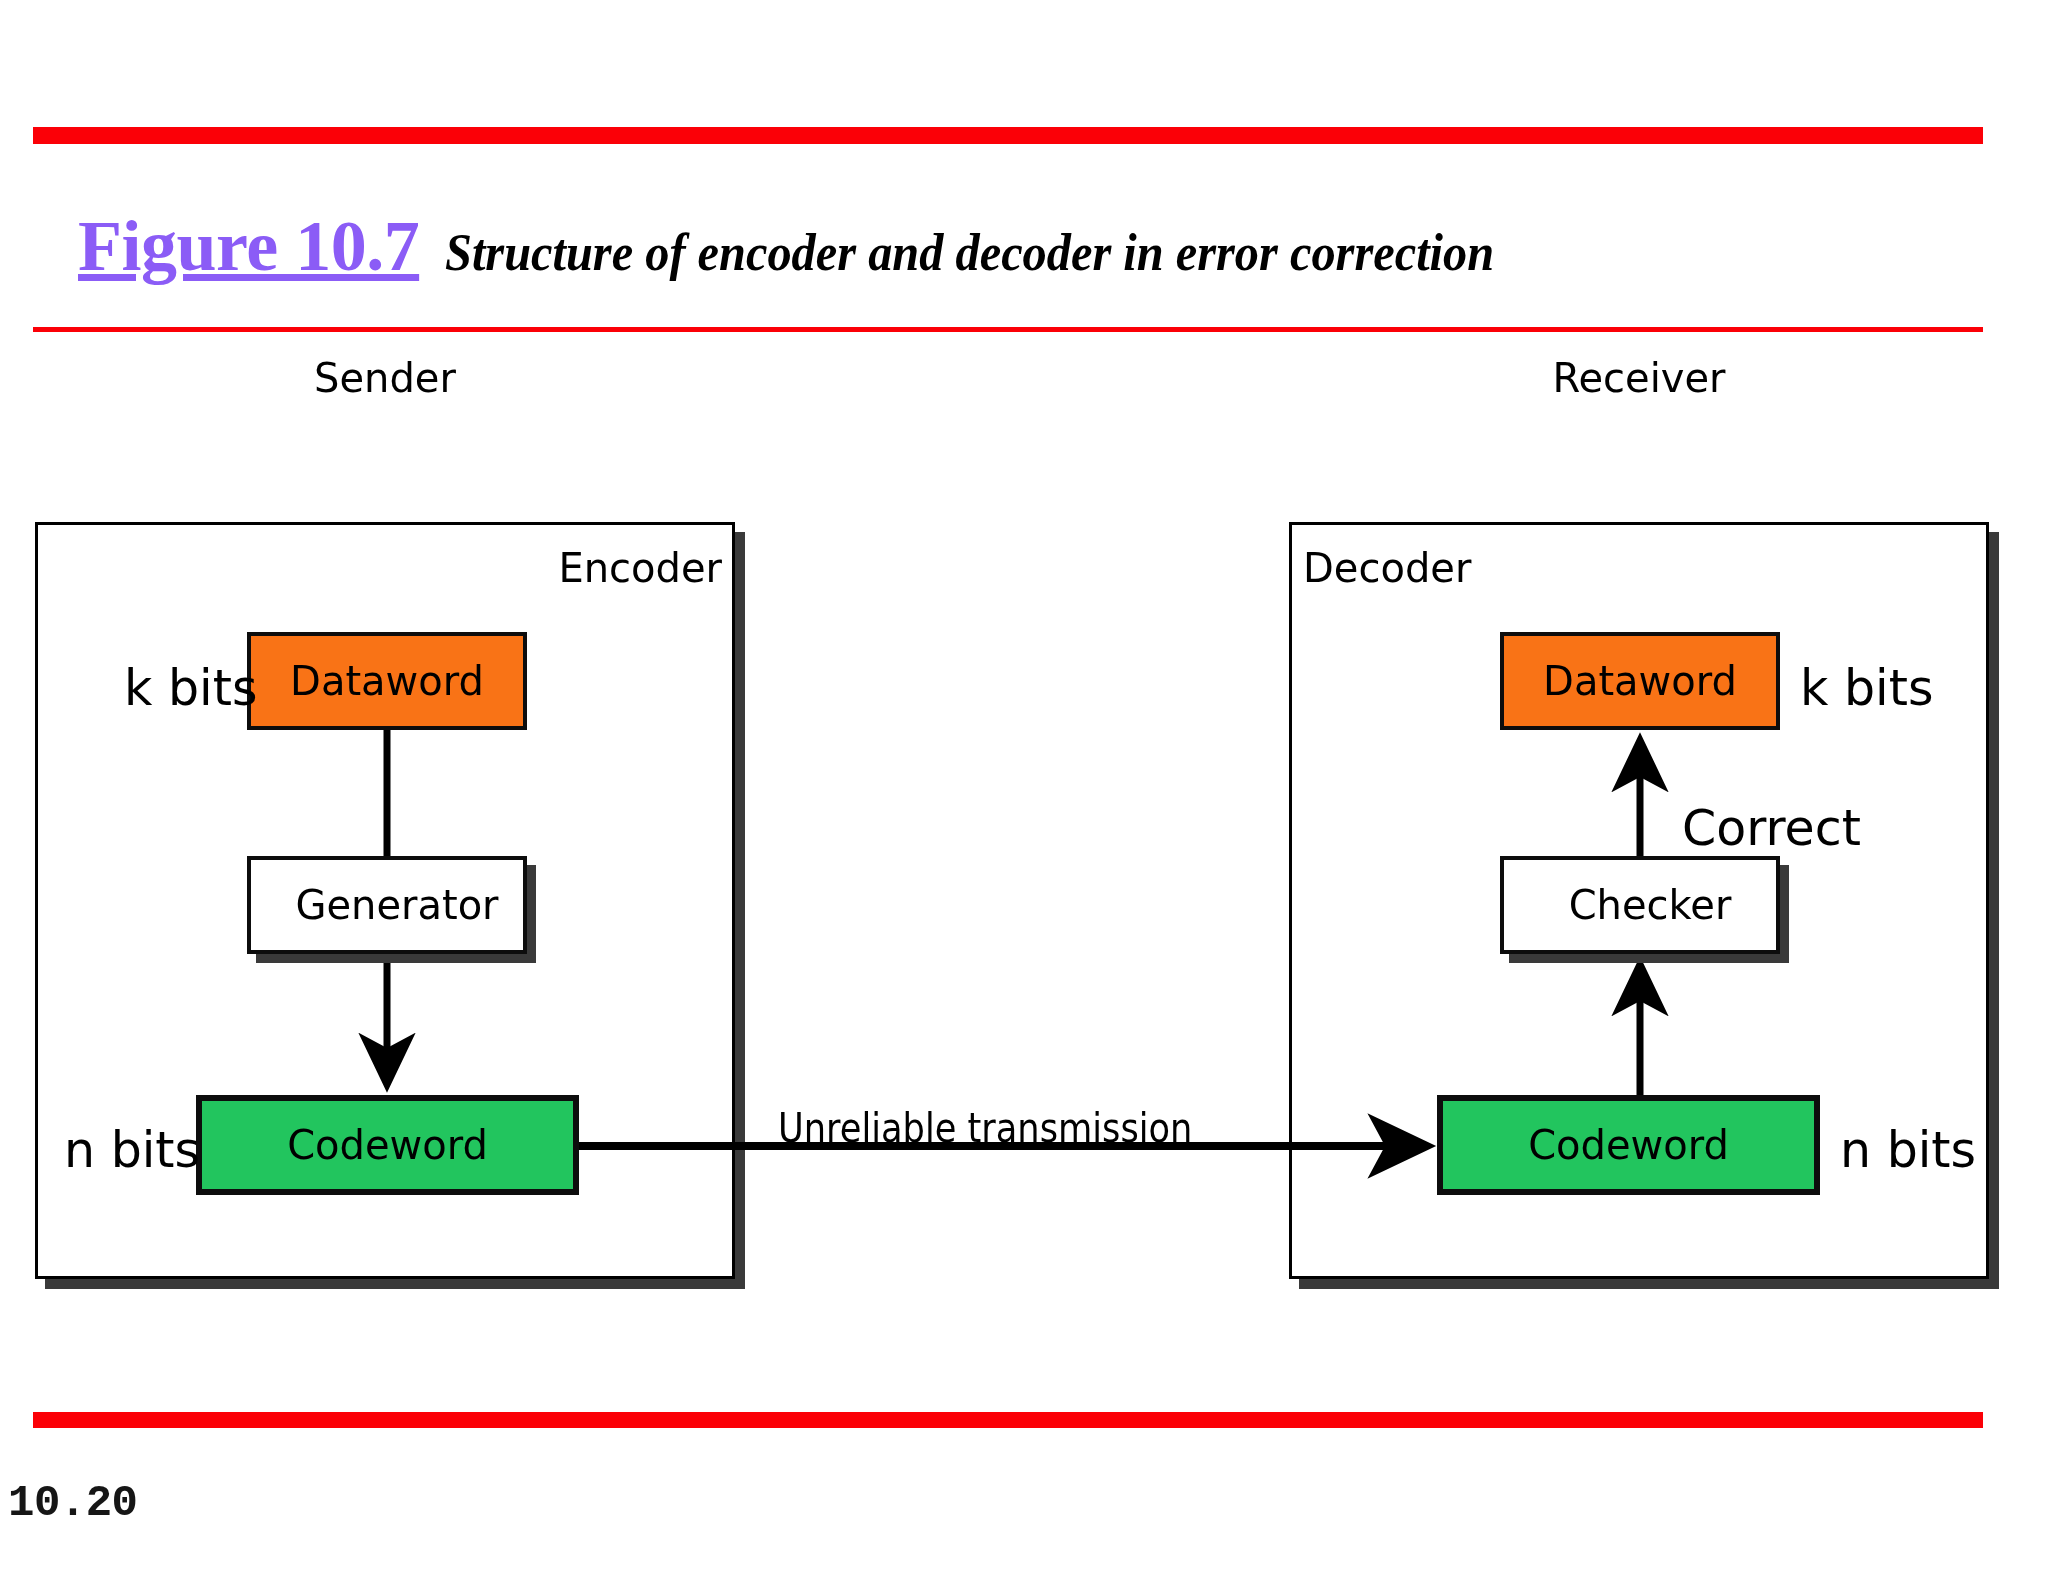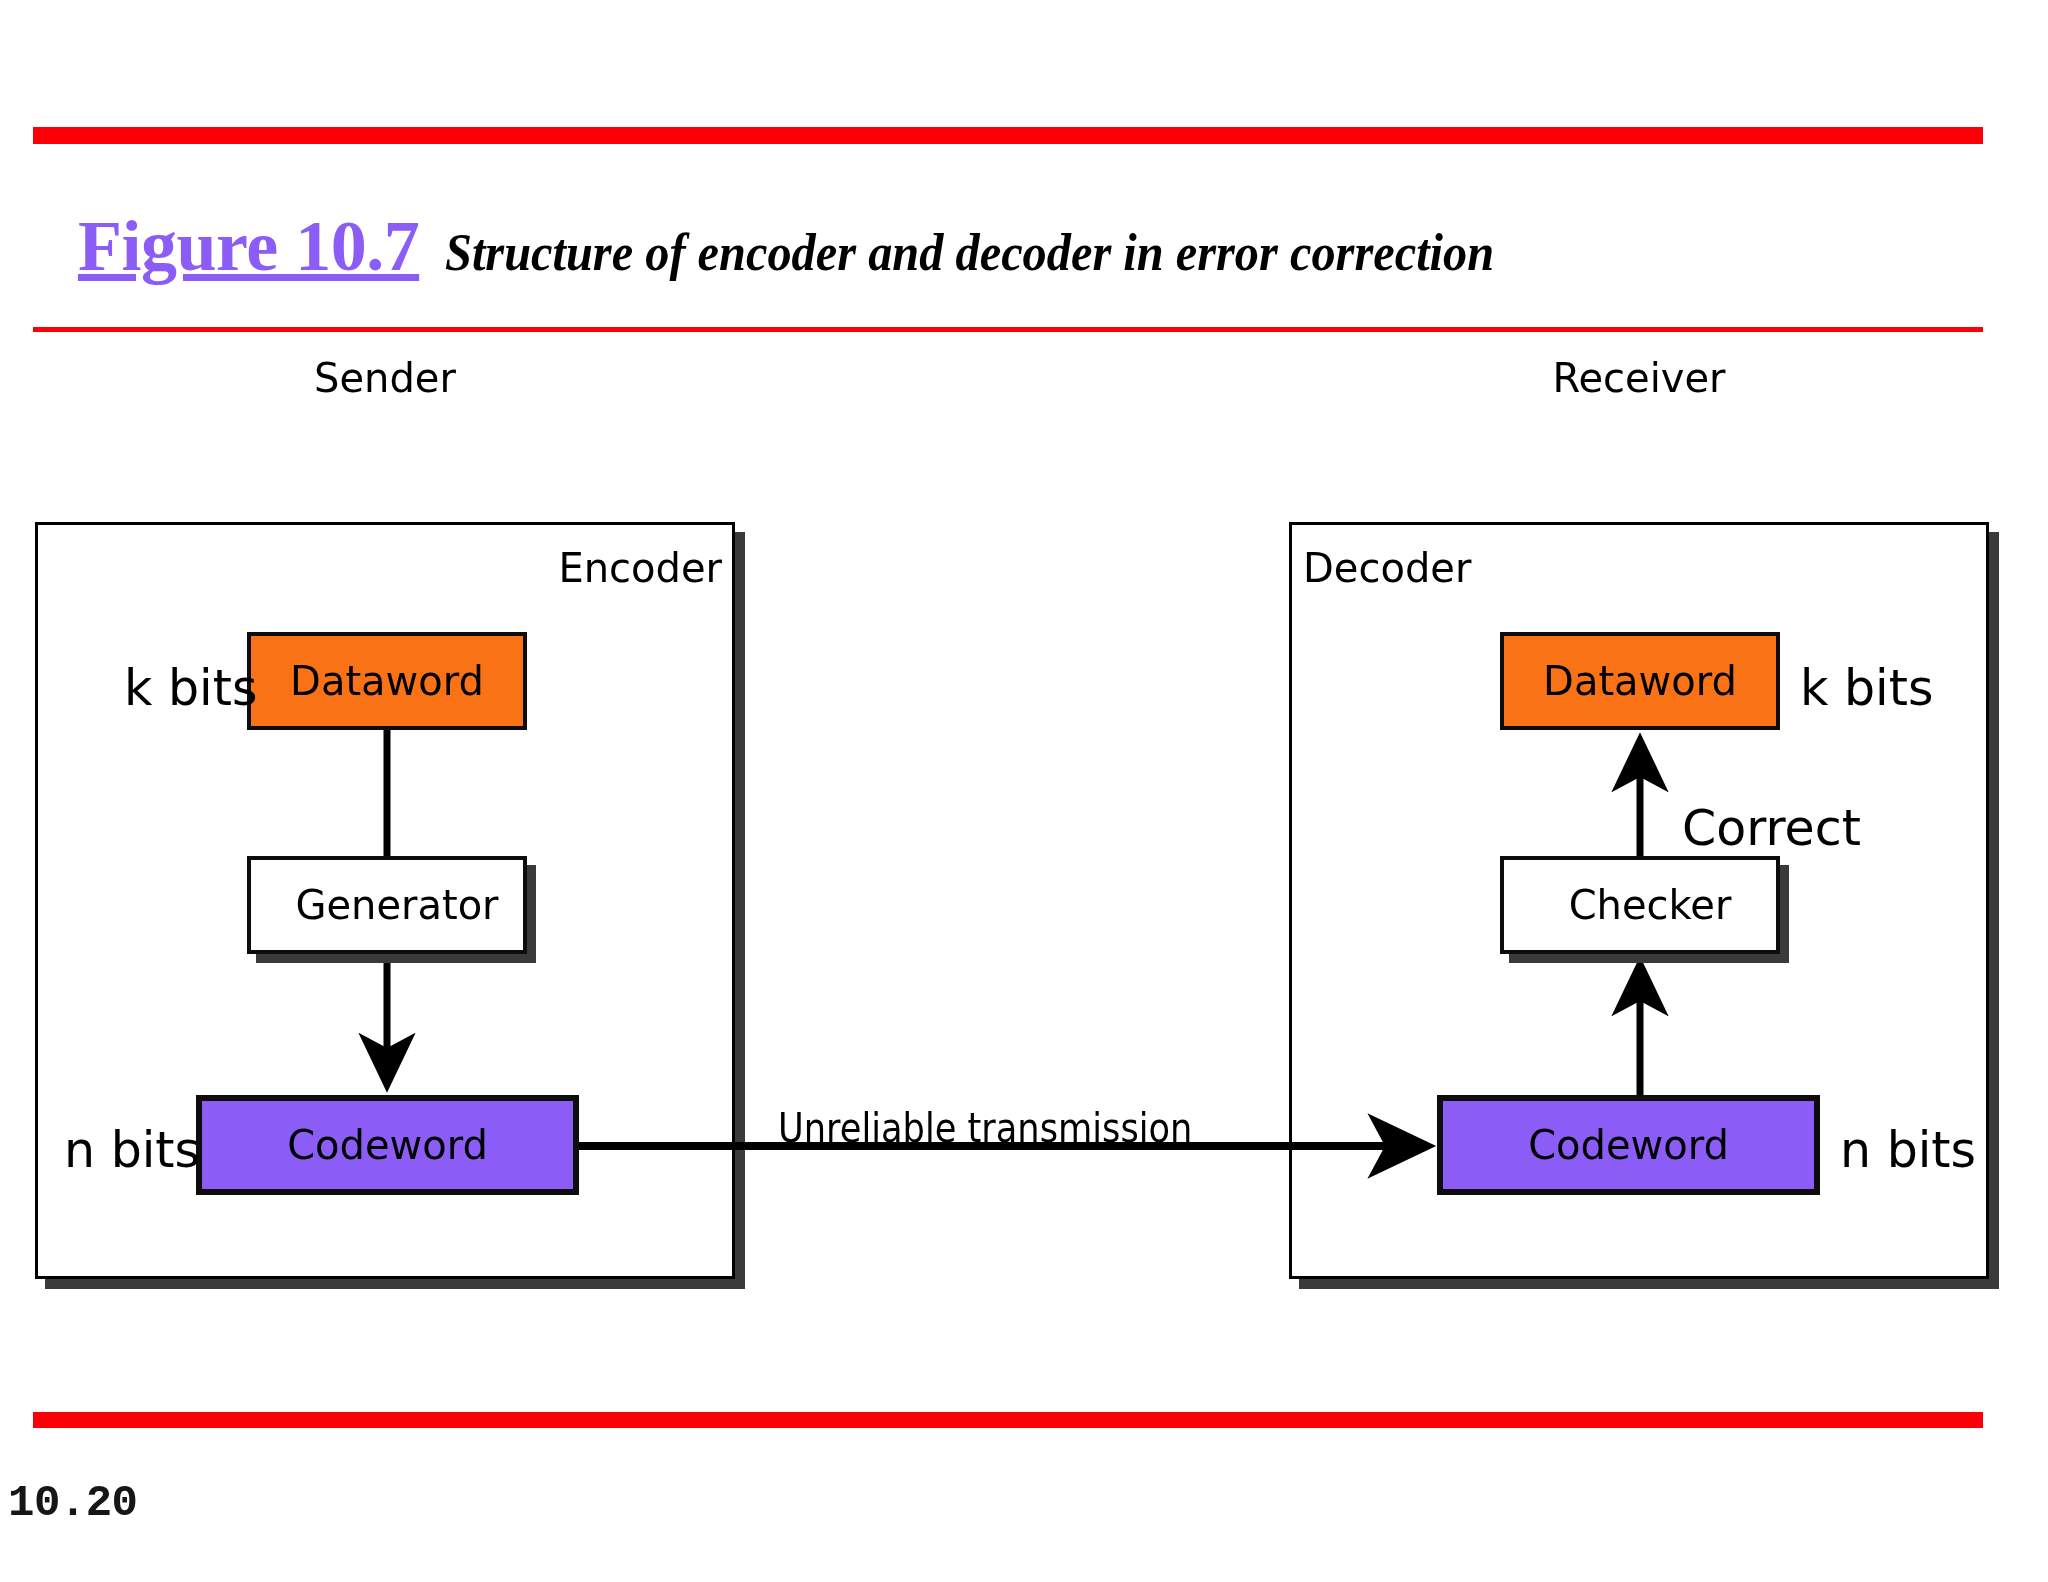--- a/index.html
+++ b/index.html
@@ -117,21 +117,21 @@
     align-items: center;
     justify-content: center;
     font-family: "DejaVu Sans", sans-serif;
     font-size: 40px;
     color: #000;
     background: #ffffff;
     border: 4px solid #0d0d0d;
     white-space: nowrap;
   }
   .node.data   { background: #f97316; }
-  .node.code   { background: #8b5cf6; border-width: 6px; }
+  .node.code   { background: #22c55e; border-width: 6px; }
   .node.proc   { background: #ffffff; box-shadow: 9px 9px 0 0 #3a3a3a; padding-left: 20px; }
 
   #dw-left  { left: 247px;  top: 632px;  width: 280px; height: 98px; }
   #gen-left { left: 247px;  top: 856px;  width: 280px; height: 98px; }
   #cw-left  { left: 196px;  top: 1095px; width: 383px; height: 100px; }
 
   #dw-right  { left: 1500px; top: 632px;  width: 280px; height: 98px; }
   #chk-right { left: 1500px; top: 856px;  width: 280px; height: 98px; }
   #cw-right  { left: 1437px; top: 1095px; width: 383px; height: 100px; }
 

